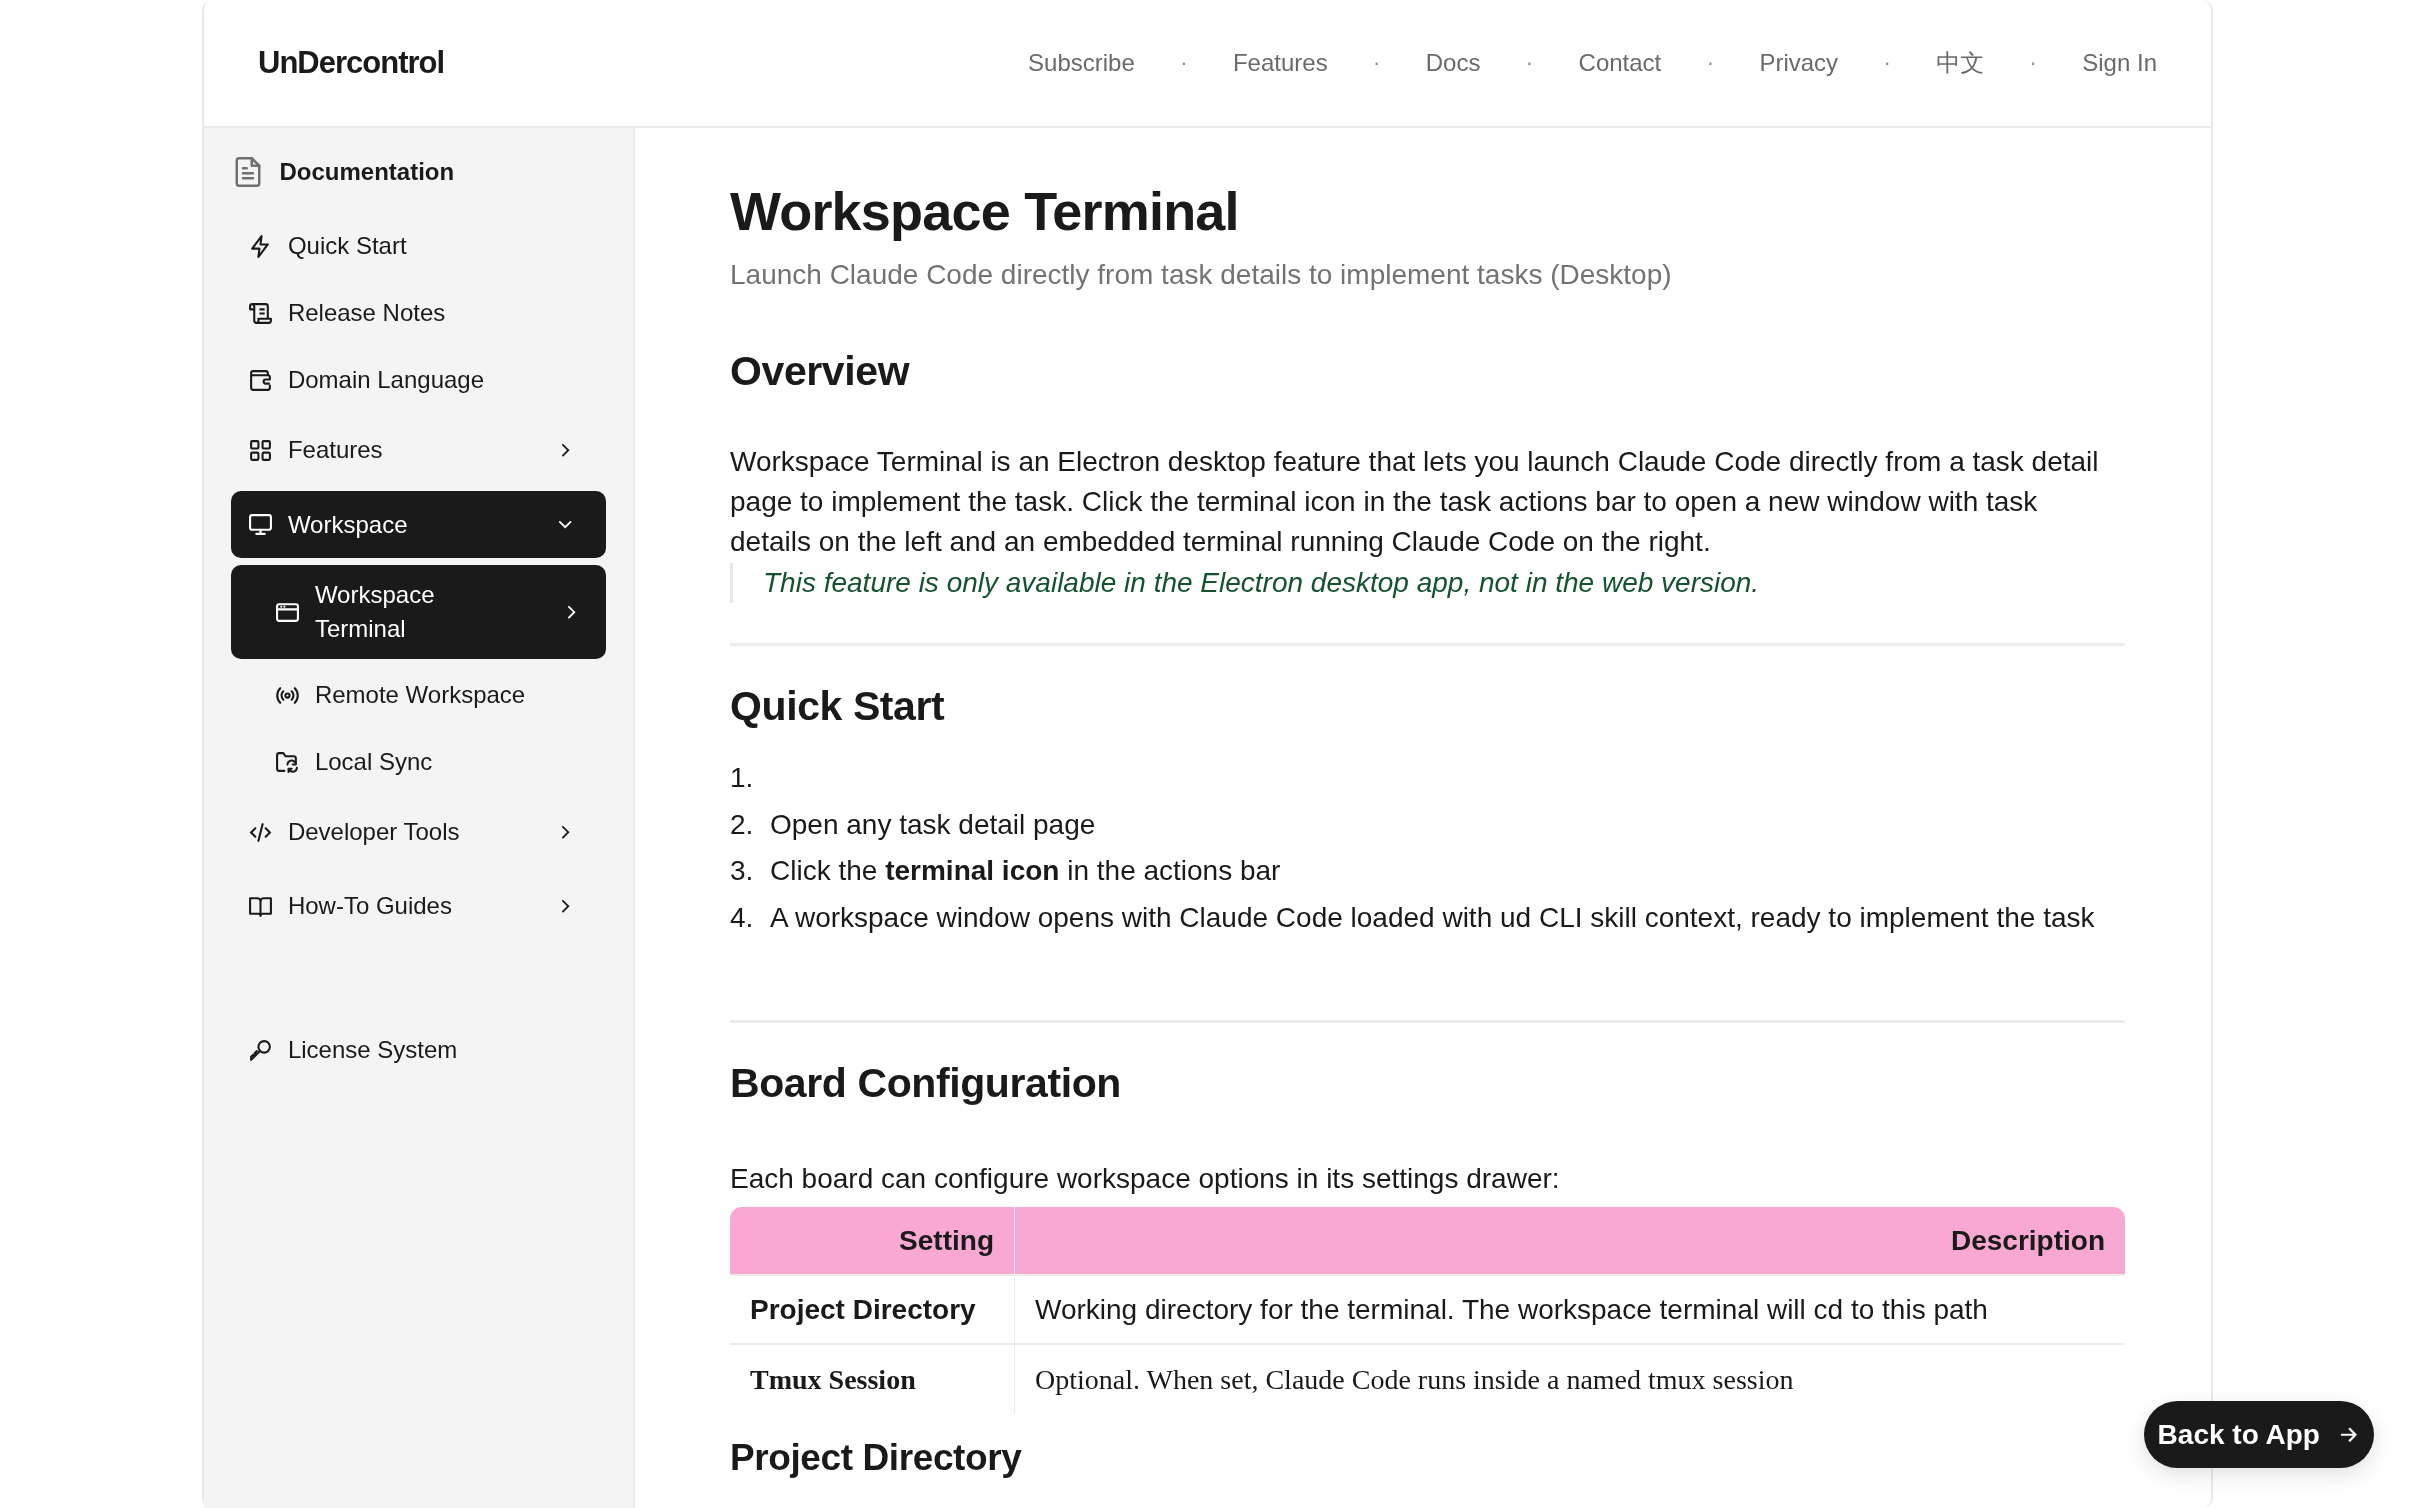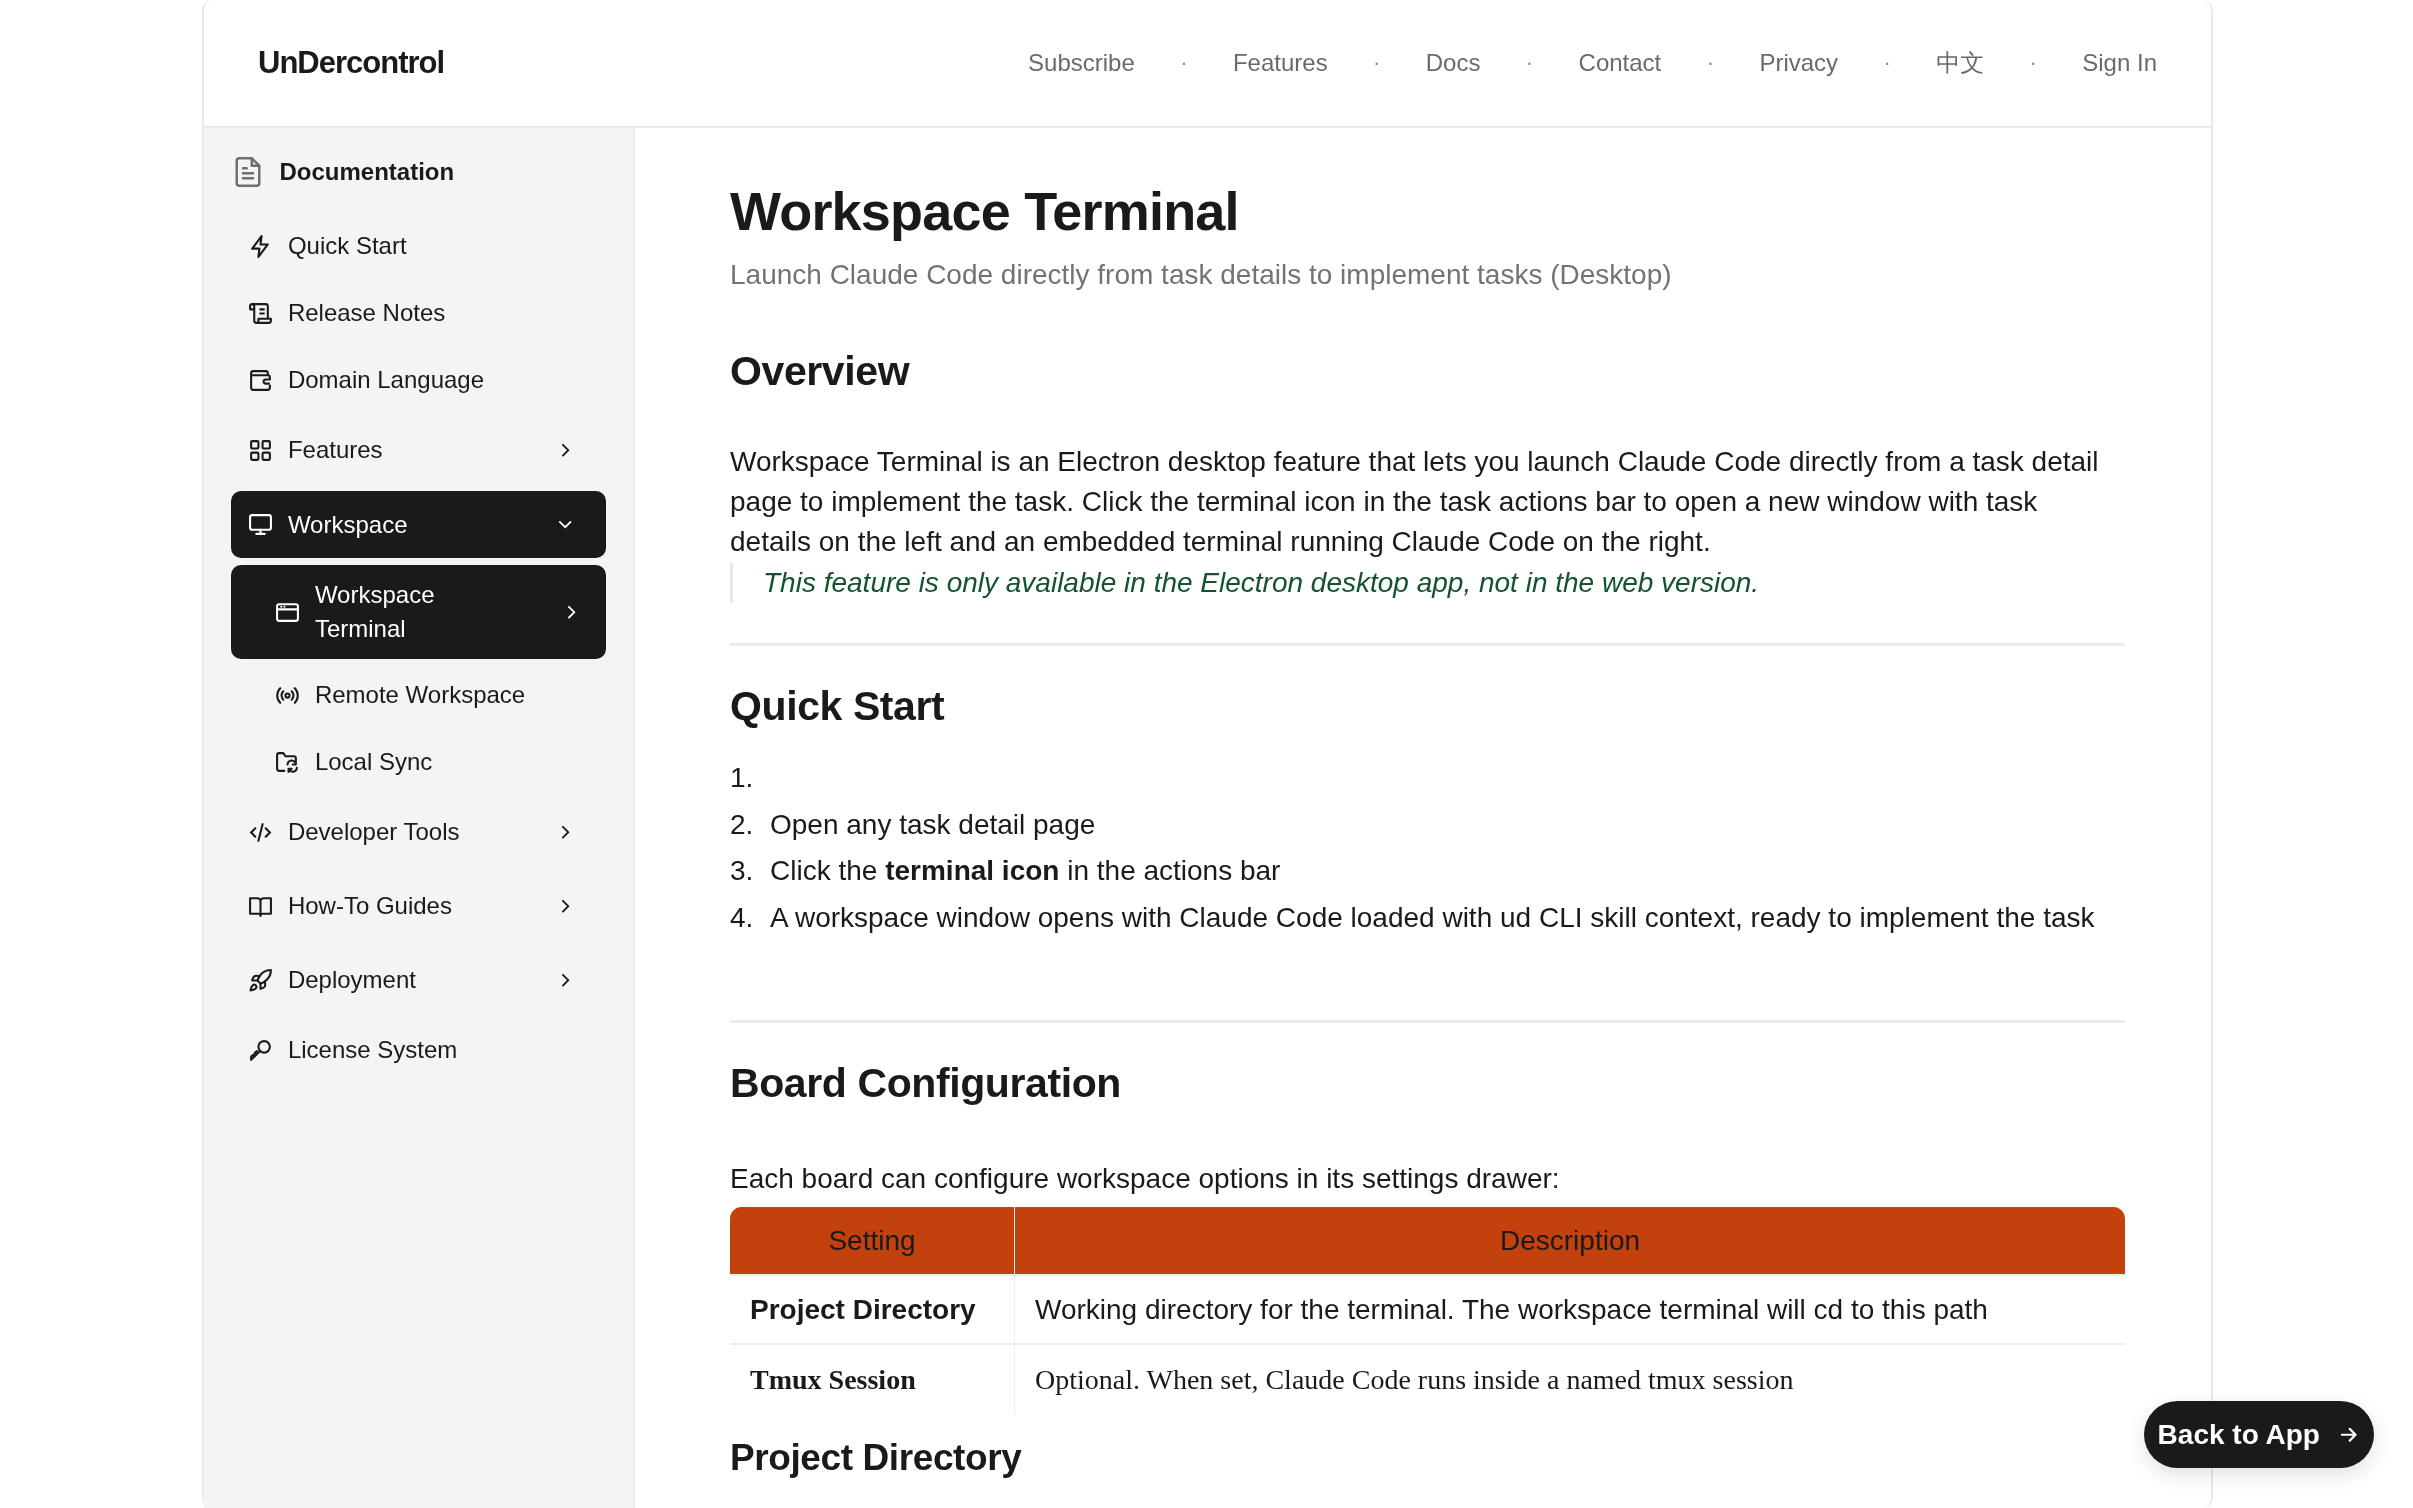--- a/index.html
+++ b/index.html
@@ -37,21 +37,21 @@
   .para { position: absolute; left: 0; width: 1395px; font-size: 28px; line-height: 40px; color: #1a1a1a; margin-top: 21px; }
   .quote { position: absolute; left: 0; width: 1395px; border-left: 3.4px solid #e8e8e8; padding-left: 30px;
            font-size: 28px; font-style: italic; color: #14532d; line-height: 40px; }
   .hr { position: absolute; left: 0; width: 1395px; height: 3.4px; background: #ececec; }
   ol.steps { position: absolute; left: 0; width: 1395px; list-style: none; font-size: 28px; color: #1a1a1a; }
   ol.steps li { display: flex; line-height: 40px; margin-bottom: 6.7px; }
   ol.steps li .num { width: 40px; flex: none; }
   ol.steps li b { font-weight: 700; }
 
   table.cfg { position: absolute; left: 0; top: 1079px; width: 1395px; border-collapse: separate; border-spacing: 0; font-size: 28px; }
-  table.cfg th { background: #c2410c; text-align: center; font-weight: 400; height: 69px; padding: 0 20px;
+  table.cfg th { background: #f9a8d4; text-align: right; font-weight: 700; height: 69px; padding: 0 20px;
                  border-bottom: 2.5px solid #ececec; }
   table.cfg th:first-child { border-top-left-radius: 11.7px; width: 285px; border-right: 1.7px solid #ececec; }
   table.cfg th:last-child { border-top-right-radius: 11.7px; }
   table.cfg td { height: 69px; padding: 0 20px; border-bottom: 2.5px solid #ececec; }
   table.cfg td:first-child { font-weight: 700; border-right: 1.7px solid #ececec; }
   table.cfg tr:last-child td { border-bottom: none; font-family: Liberation Serif, serif; }
 
   .back-btn { position: absolute; left: 2144px; top: 1401px; width: 230px; height: 67px; border-radius: 34px;
               background: #1a1a1a; color: #fff; display: flex; align-items: center; justify-content: center;
               font-size: 28px; font-weight: 700; box-shadow: 0 6.7px 20px rgba(0,0,0,0.12); cursor: pointer; }
@@ -212,35 +212,20 @@
           </svg>
       </span>
       <span class="txt">How-To Guides</span>
       <span class="chev">
         <svg width="18.4" height="18.4" viewBox="0 0 24 24" fill="none" stroke="#1a1a1a" stroke-width="2.4" stroke-linecap="round">
             <path d="M9 5l7 7-7 7"></path>
           </svg>
       </span>
     </div>
 
-    <div class="sb-item top" style="top:830px">
-      <span class="ico">
-        <svg width="25" height="25" viewBox="0 0 24 24" fill="none" stroke="#1a1a1a" stroke-width="2" stroke-linecap="round" stroke-linejoin="round">
-            <path d="M4.5 16.5c-1.5 1.3-2 5-2 5s3.7-.5 5-2c.7-.8.7-2.1-.1-2.9a2.2 2.2 0 0 0-2.9-.1z"></path>
-            <path d="M12 15l-3-3a22 22 0 0 1 2-3.9A12.9 12.9 0 0 1 22 2c0 2.7-.8 7.5-6 11a22.4 22.4 0 0 1-4 2z"></path>
-            <path d="M9 12H4s.6-3 2-4c1.6-1.1 5 0 5 0M12 15v5s3-.6 4-2c1.1-1.6 0-5 0-5"></path>
-          </svg>
-      </span>
-      <span class="txt">Deployment</span>
-      <span class="chev">
-        <svg width="18.4" height="18.4" viewBox="0 0 24 24" fill="none" stroke="#1a1a1a" stroke-width="2.4" stroke-linecap="round">
-            <path d="M9 5l7 7-7 7"></path>
-          </svg>
-      </span>
-    </div>
 
     <div class="sb-item top" style="top:900px">
       <span class="ico">
         <svg width="25" height="25" viewBox="0 0 24 24" fill="none" stroke="#1a1a1a" stroke-width="2" stroke-linecap="round" stroke-linejoin="round">
             <circle cx="15.5" cy="8.5" r="5.5"></circle>
             <path d="M11.5 12.5L3 21v-3l2-2 1.5 1.5L8 16l-1.5-1.5 2-2"></path>
           </svg>
       </span>
       <span class="txt">License System</span>
     </div>

